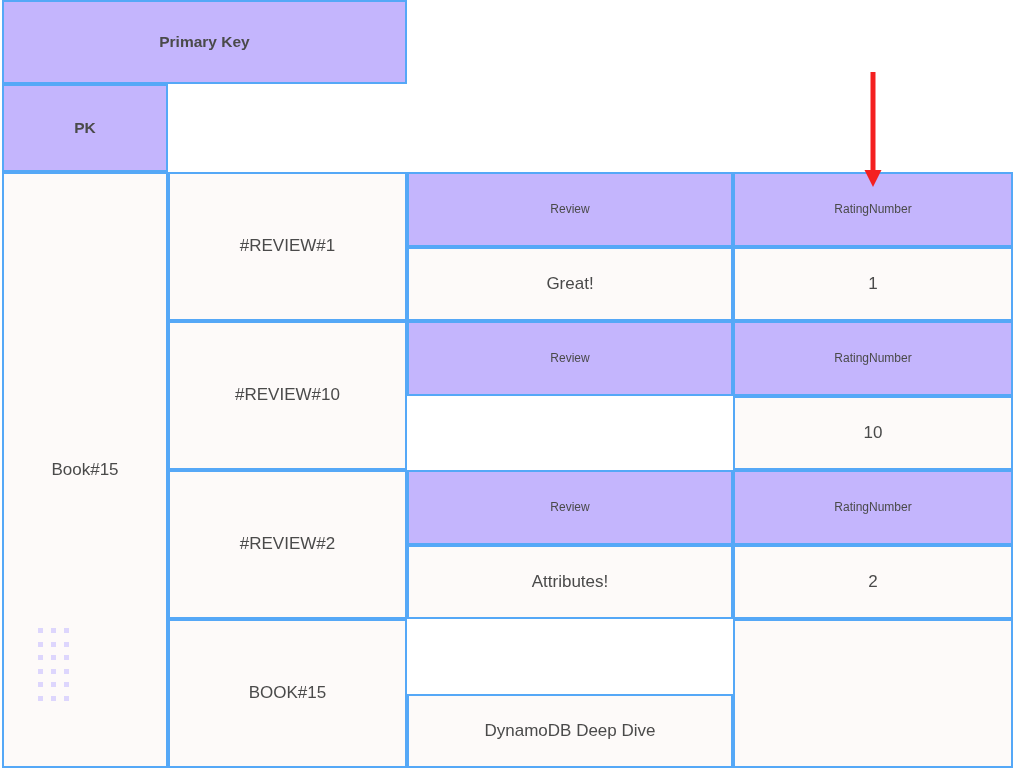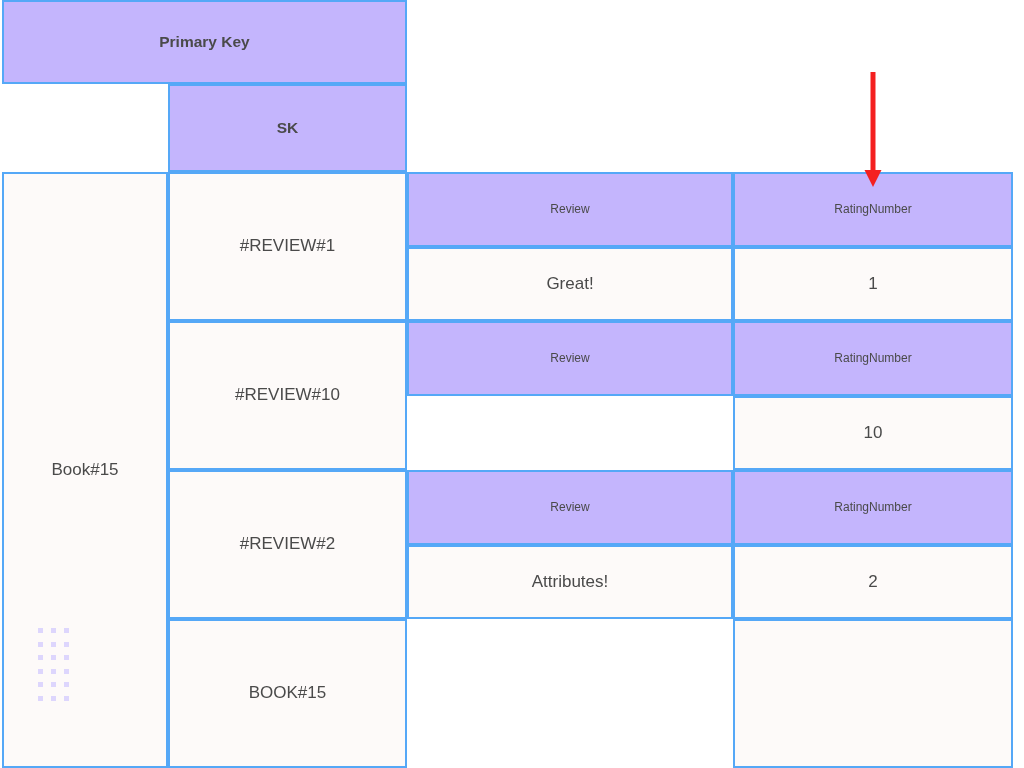--- a/index.html
+++ b/index.html
@@ -73,22 +73,22 @@
   }
 </style>
 </head>
 <body>
 
 <div id="stage">
 
   <div class="cell fill-purple hdr hdr-big" style="left:2px; top:0px; width:405px; height:84px;">Primary Key</div>
 
 
+  <div class="cell fill-purple hdr" style="left:2px; top:84px; width:166px; height:88px;">PK</div>
 
-  <div class="cell fill-purple hdr" style="left:168px; top:84px; width:239px; height:88px;">SK</div>
 
   <div class="cell fill-white pk-text" style="left:2px; top:172px; width:166px; height:596px;">
     <span>Book#15</span>
   </div>
 
   <div id="dot-grid" style="left:38px; top:628px;">
     <i></i>
       <i></i>
       <i></i>
     <i></i>
@@ -123,20 +123,21 @@
 
   <div class="cell fill-white sk-text" style="left:168px; top:470px; width:239px; height:149px;">#REVIEW#2</div>
 
   <div class="cell fill-purple attr-key" style="left:407px; top:470px; width:326px; height:75px;">Review</div>
   <div class="cell fill-purple attr-key" style="left:733px; top:470px; width:280px; height:75px;">RatingNumber</div>
   <div class="cell fill-white attr-val" style="left:407px; top:545px; width:326px; height:74px;">Attributes!</div>
   <div class="cell fill-white attr-val" style="left:733px; top:545px; width:280px; height:74px;">2</div>
 
   <div class="cell fill-white sk-text" style="left:168px; top:619px; width:239px; height:149px;">BOOK#15</div>
 
+  <div class="cell fill-white attr-val" style="left:407px; top:694px; width:326px; height:74px;">DynamoDB Deep Dive</div>
   <div class="cell fill-white attr-val" style="left:733px; top:619px; width:280px; height:149px;"></div>
 
   <svg id="arrow" style="left:856px; top:66px; width:34px; height:126px;" viewBox="0 0 34 126">
     <line x1="17" y1="6" x2="17" y2="108" stroke="#f42020" stroke-width="5"></line>
     <polygon points="17,121 8.5,104 25.5,104" fill="#f42020"></polygon>
   </svg>
 
 </div>
 
 </body></html>

